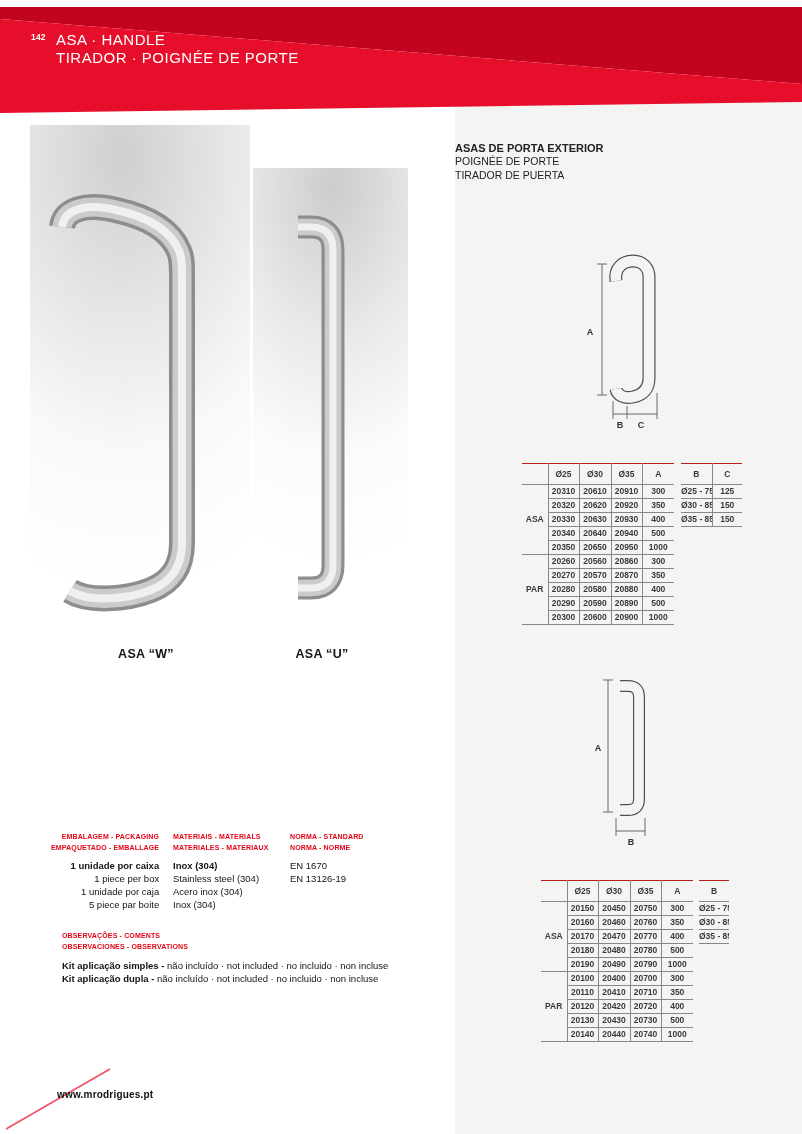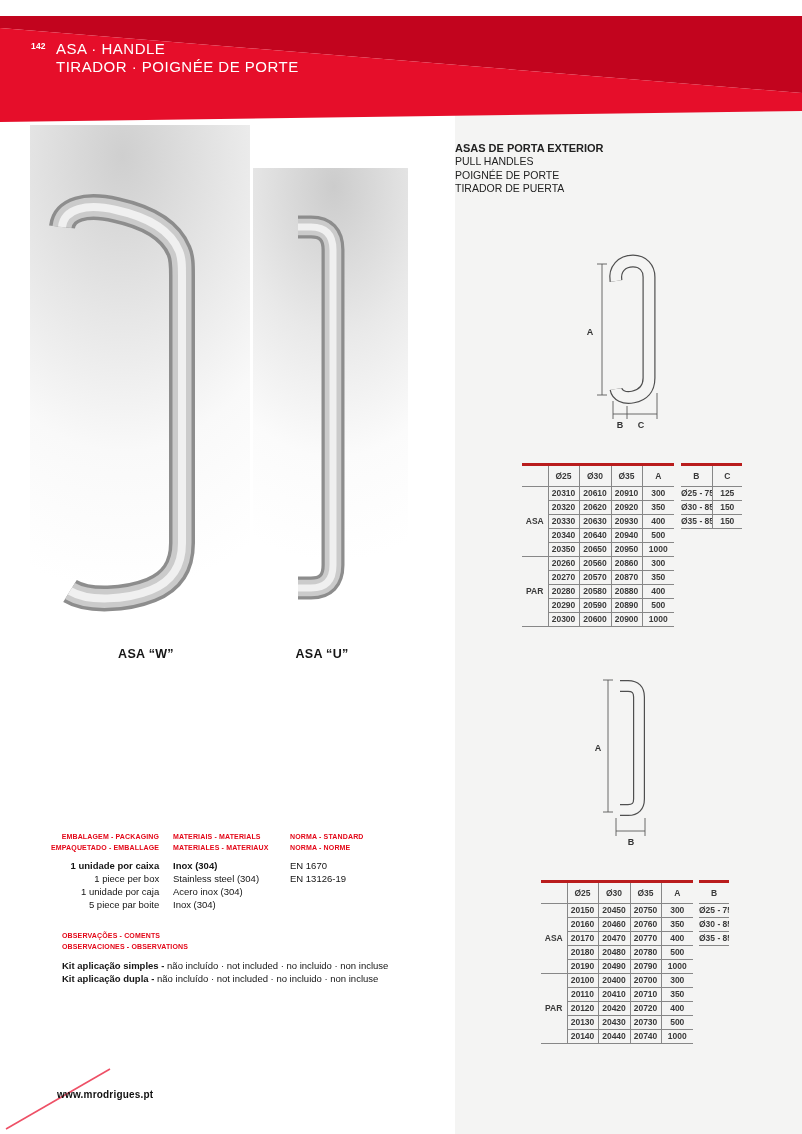--- a/index.html
+++ b/index.html
@@ -3,21 +3,21 @@
 <meta charset="utf-8">
 <style>
   html,body{margin:0;padding:0;background:#ffffff;}
   .page{position:relative;width:802px;height:1134px;background:#ffffff;overflow:hidden;
         font-family:"Liberation Sans",sans-serif;}
 
   
   .right-bg{position:absolute;left:455px;top:78px;width:347px;height:1056px;background:#f4f4f3;}
 
   
-  .header{position:absolute;left:0;top:16px;width:802px;height:118px;}
+  .header{position:absolute;left:0;top:7px;width:802px;height:118px;}
   .hdr-dark{position:absolute;left:0;top:0;width:802px;height:118px;background:#c2041e;
             clip-path:polygon(0 0,802px 0,802px 77px,0 12px);}
   .hdr-bright{position:absolute;left:0;top:0;width:802px;height:118px;background:#e60e2a;
             clip-path:polygon(0 12px,802px 77px,802px 95px,0 106px);}
   .pageno{position:absolute;left:31px;top:25px;font-size:8.5px;font-weight:bold;color:#fff;letter-spacing:.2px;}
   .hdr-text{position:absolute;left:56px;top:24px;color:#fff;}
   .hdr-line{font-size:15px;font-weight:normal;letter-spacing:.5px;line-height:18px;white-space:nowrap;}
 
   
   .photo-box{position:absolute;}
@@ -47,21 +47,21 @@
   .tube-inner2{fill:none;stroke:#f4f4f3;stroke-width:9.6;}
   .dim{stroke:#5a5a5a;stroke-width:0.9;fill:none;}
   .dim-label{font-family:"Liberation Sans",sans-serif;font-size:9px;font-weight:bold;fill:#333;}
 
   
   table.spec{position:absolute;border-collapse:collapse;table-layout:fixed;
     font-family:"Liberation Sans",sans-serif;font-size:8.5px;font-weight:bold;color:#3a3a3a;}
   table.spec td{border-right:1px solid #878787;border-bottom:1px solid #878787;
     height:13px;line-height:13px;padding:0;text-align:center;overflow:hidden;white-space:nowrap;}
   table.spec td:last-child{border-right:0;}
-  table.spec tr.head td{border-top:3px solid #b91c1c;height:20px;line-height:20px;margin-top:36px;}
+  table.spec tr.head td{border-top:1px solid #b91c1c;height:20px;line-height:20px;margin-top:36px;}
 
   
   .red-head{color:#e30617;font-size:7px;font-weight:bold;line-height:10.5px;letter-spacing:.15px;white-space:nowrap;}
   .info-col{position:absolute;top:832px;}
   .info-body{margin-top:6px;font-size:9.5px;line-height:13px;color:#141414;white-space:nowrap;}
   .info-body .b{font-weight:bold;}
   .col-1{left:51px;text-align:right;} .col-2{left:173px;} .col-3{left:290px;}
   .obs{position:absolute;left:62px;top:931px;}
   .obs-body{margin-top:7px;font-size:9.5px;line-height:13px;color:#141414;white-space:nowrap;}
   .obs-body b{font-weight:bold;}
@@ -101,21 +101,20 @@
       <path class="m2" stroke-width="16.5" d="M 45,59 L 58,59 Q 80,59 80,82 L 80,397 Q 80,420 58,420 L 45,420"></path>
       <path class="m3" stroke-width="7" d="M 45,59 L 58,59 Q 80,59 80,82 L 80,397 Q 80,420 58,420 L 45,420"></path>
     </svg>
   </div>
 
   <div class="product-label label-w">ASA “W”</div>
   <div class="product-label label-u">ASA “U”</div>
 
   <div class="rc-title">
     <div class="t1">ASAS DE PORTA EXTERIOR</div>
-    <div>PULL HANDLES</div>
     <div>POIGNÉE DE PORTE</div>
     <div>TIRADOR DE PUERTA</div>
   </div>
 
   <svg class="diagram" style="left:570px;top:243px;" width="120" height="195" viewBox="0 0 120 195">
     <path class="tube-outer" d="M 46,38 C 44,26 52,18 63,18 C 73,18 79,25 79,34 L 79,135 C 79,146 73,152 63,154 C 54,156 47,152 46,146"></path>
     <path class="tube-inner" d="M 46,38 C 44,26 52,18 63,18 C 73,18 79,25 79,34 L 79,135 C 79,146 73,152 63,154 C 54,156 47,152 46,146"></path>
     <path class="dim" d="M 32,21 L 32,152 M 27,21 L 37,21 M 27,152 L 37,152"></path>
     <text class="dim-label" x="20" y="92" text-anchor="middle">A</text>
     <path class="dim" d="M 43,158 L 43,176 M 57,163 L 57,176 M 87,150 L 87,176 M 43,171 L 87,171"></path>

